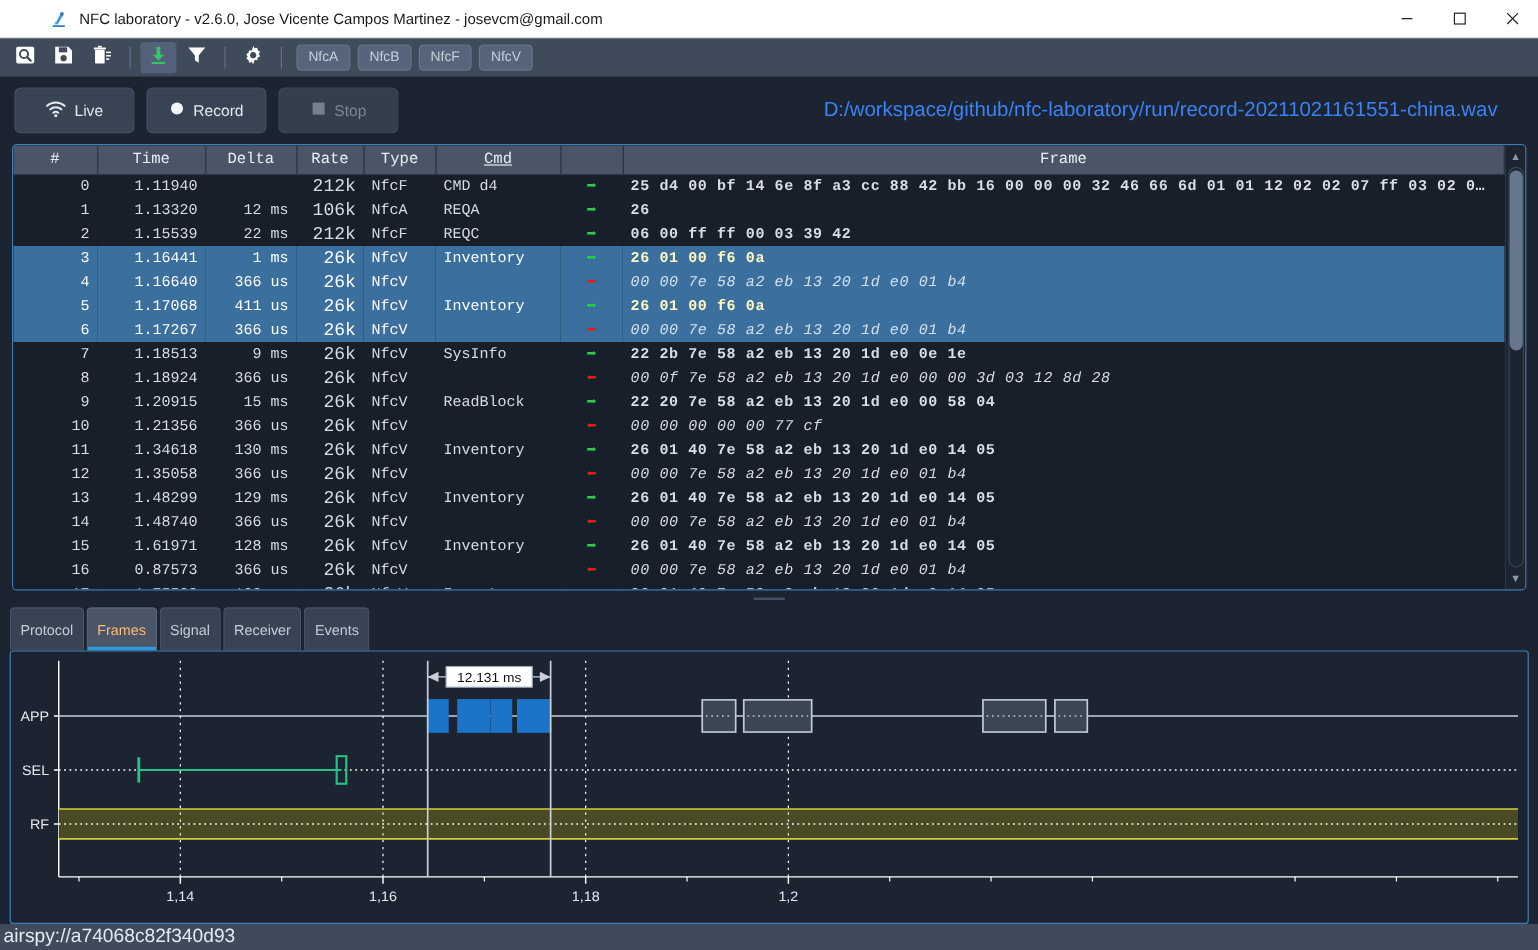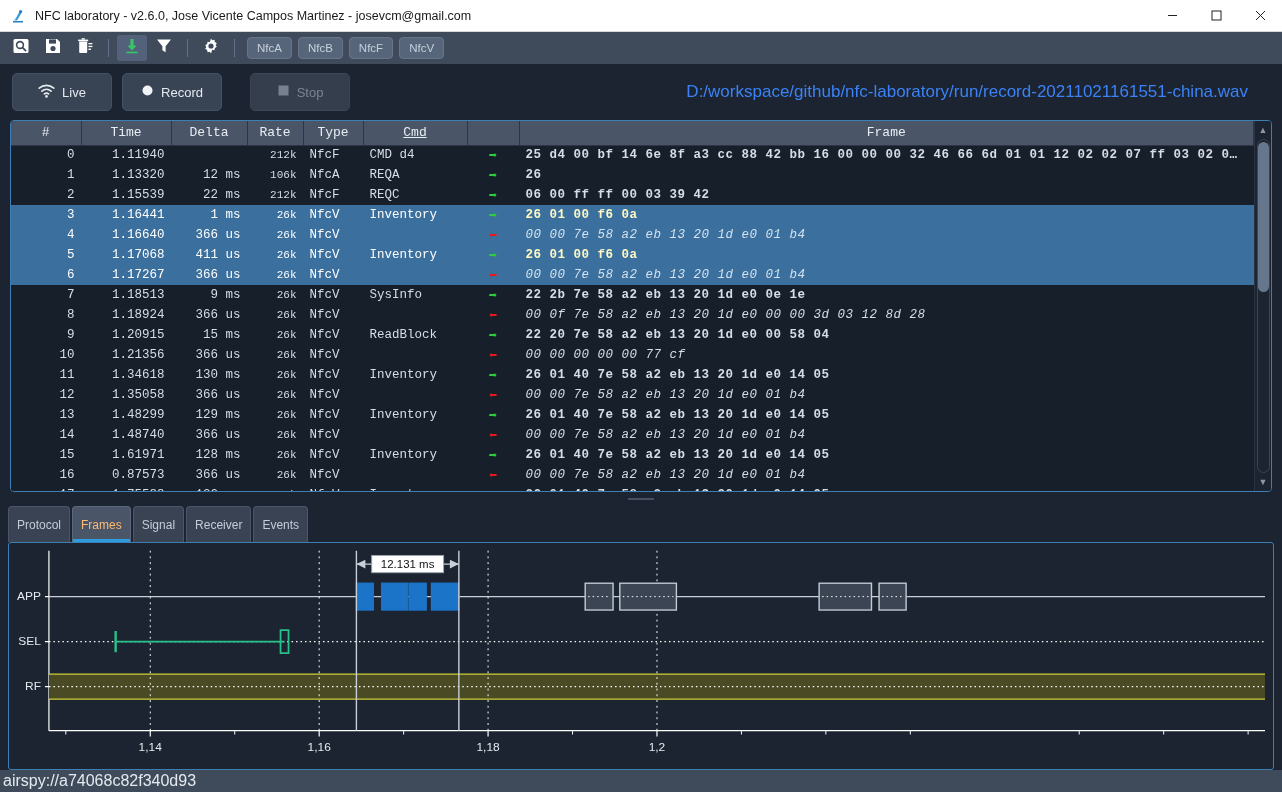--- a/index.html
+++ b/index.html
@@ -7,21 +7,21 @@
     width: 1282px; height: 792px;
     background: #1b2430;
     font-family: "Liberation Sans", sans-serif;
     overflow: hidden;
   }
   body { display: flex; flex-direction: column; }
 
   
   .titlebar {
     height: 41px; background: #ffffff; display: flex; align-items: center;
-    flex: 0 0 31px; border-bottom: 1px solid #d8d8d8;
+    flex: 0 0 31px; border-bottom: 1px solid #d8d8d8; padding-left: 31px;
   }
   .titlebar .app-icon { width: 16px; height: 16px; margin-left: 10px; flex: 0 0 16px; }
   .titlebar .title-text {
     margin-left: 9px; font-size: 12.5px; color: #1a1a1a; white-space: nowrap;
   }
   .titlebar .spacer { flex: 1 1 auto; }
   .winbtn {
     width: 44px; height: 31px; display: flex; align-items: center; justify-content: center;
     color: #222;
   }
@@ -47,21 +47,21 @@
   .actionbar {
     flex: 0 0 56px; background: #1b2430; display: flex; align-items: center;
     padding: 0 12px;
   }
   .abtn {
     height: 38px; min-width: 100px; padding: 0 16px; margin-right: 10px;
     background: #384354; border: 1px solid #434f63; border-radius: 5px;
     color: #e4e9ef; font-size: 13px;
     display: flex; align-items: center; justify-content: center; gap: 7px;
   }
-  .abtn.disabled { color: #7b8593; background: #343e4d; border-color: #3c4656; margin-left: 18px; }
+  .abtn.disabled { color: #7b8593; background: #343e4d; border-color: #3c4656; }
   .filepath {
     flex: 1 1 auto; text-align: right; color: #3b82f6; font-size: 17px;
     white-space: nowrap; overflow: hidden; padding-right: 22px;
   }
 
   
   .table-wrap {
     flex: 0 0 372px; margin: 0 10px; border: 1px solid #3d7fb5; border-radius: 4px;
     background: #151d28; display: flex; overflow: hidden; position: relative;
   }
@@ -78,21 +78,21 @@
   table.frames tbody td {
     height: 20px; color: #d5dde6; border-right: 1px solid transparent;
     padding: 0 6px; white-space: nowrap;
   }
   tr.row { background: #171f2b; }
   tr.row.sel { background: #3b6f9e; }
   tr.row.sel td { color: #ffffff; }
   td.c-num { width: 70px; text-align: right; }
   td.c-time { width: 90px; text-align: right; padding-right: 14px; }
   td.c-delta { width: 76px; text-align: right; padding-right: 12px; }
-  td.c-rate { width: 56px; text-align: right; font-size: 11px; padding-right: 8px; }
+  td.c-rate { width: 56px; text-align: right; font-size: 15px; padding-right: 8px; }
   td.c-type { width: 60px; text-align: left; padding-left: 8px; }
   td.c-cmd { width: 104px; text-align: left; padding-left: 8px; }
   td.c-dir { width: 52px; text-align: center; }
   td.c-frame { text-align: left; padding-left: 14px; letter-spacing: 0.5px; }
   .dir-tx { color: #2ecc40; font-size: 14px; }
   .dir-rx { color: #e81a1a; font-size: 14px; }
   .frm-tx { color: #ffffff; font-weight: bold; }
   .frm-rx { color: #8d98a6; font-style: italic; }
   tr.row.sel .frm-rx { color: #d3e2ee; }
   tr.row.sel .frm-tx { color: #fef9c3; }

